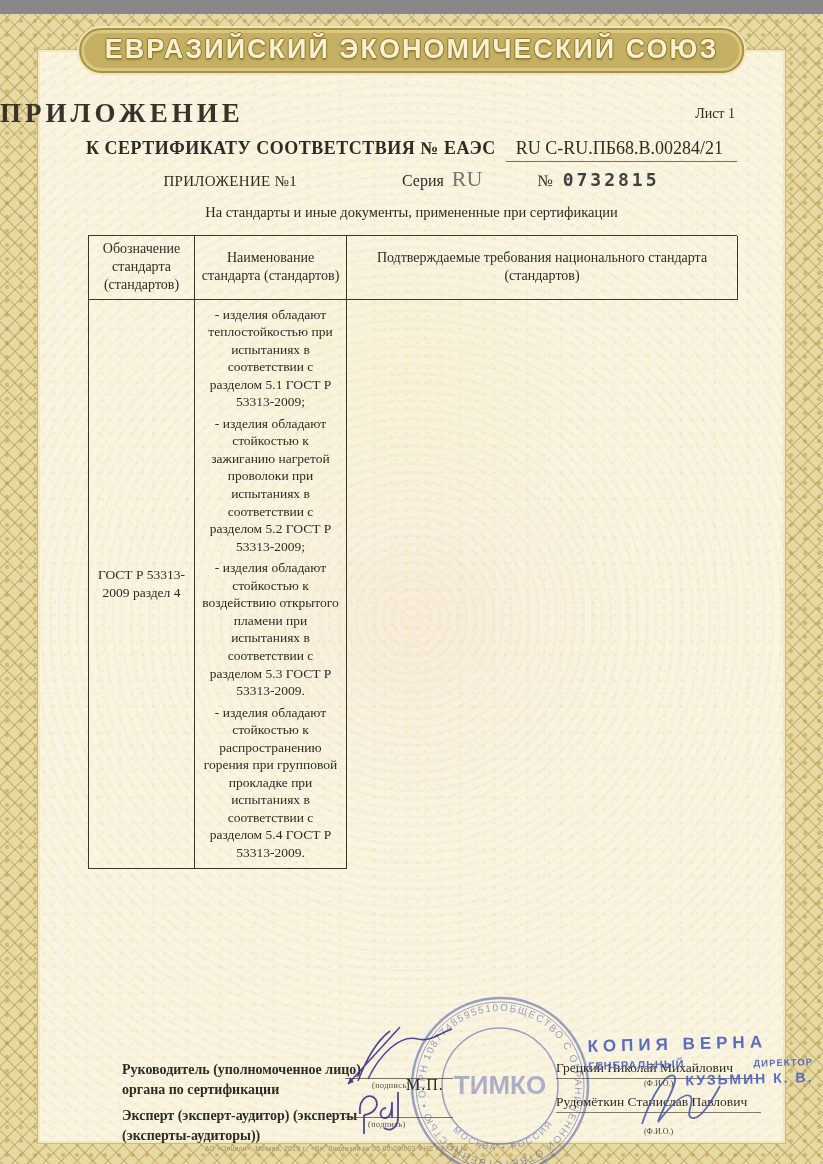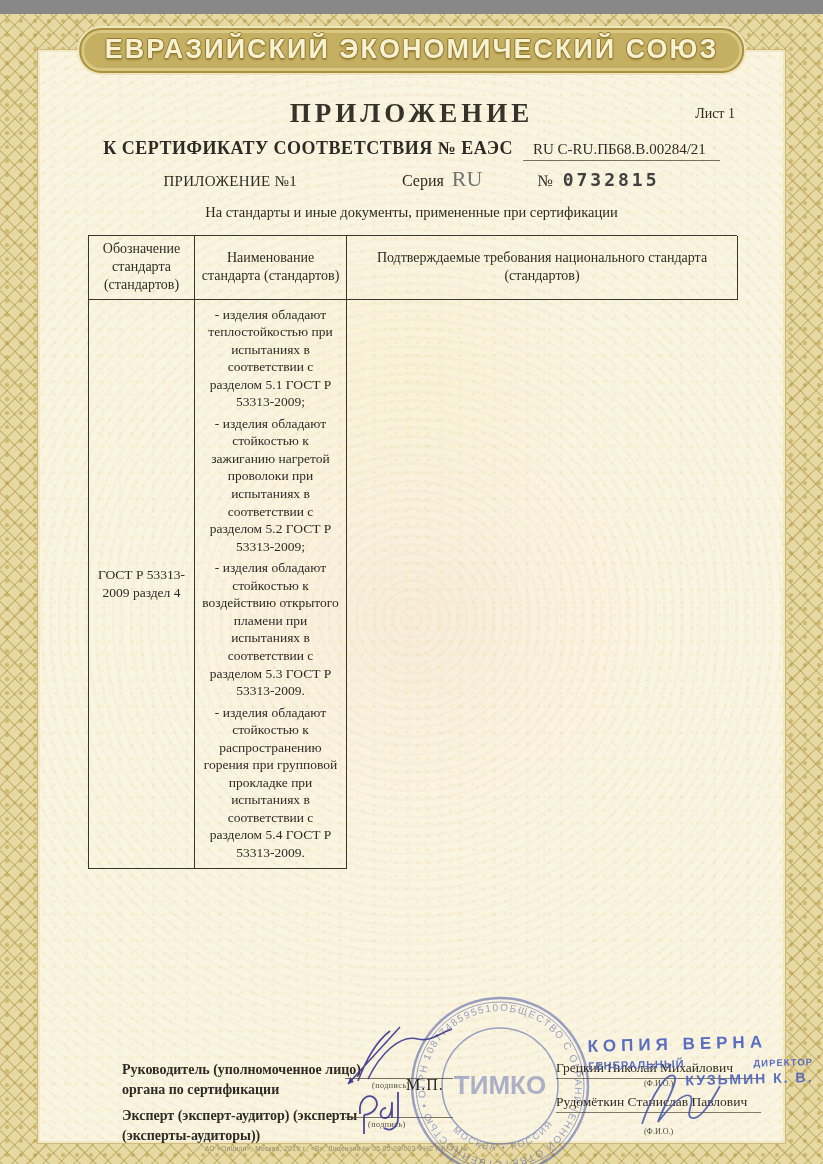--- a/index.html
+++ b/index.html
@@ -46,31 +46,31 @@
     box-shadow:inset 0 0 0 3px #d8c883, 0 0 0 2px #efe5bd;
     padding:4px 24px 6px; white-space:nowrap; z-index:6;
   }
   .banner-text {
     font-family:"Liberation Sans","DejaVu Sans",sans-serif;
     font-weight:bold; font-size:27px; letter-spacing:2px; color:#f7f1d4;
     text-shadow:0 1px 0 #937c2c, 0 -1px 0 #937c2c, 1px 0 0 #937c2c, -1px 0 0 #937c2c, 0 2px 2px rgba(120,98,30,.6);
   }
   
   .title {
-    position:absolute; top:84px; left:0; right:0; text-align:center;
+    position:absolute; top:84px; left:0; right:0; 
     font-size:27px; font-weight:bold; letter-spacing:4px; color:#37322a;
   }
   .sheet { position:absolute; top:92px; right:88px; font-size:14px; }
   .certline {
     position:absolute; top:124px; left:0; right:0;
     display:flex; justify-content:center; align-items:baseline; gap:10px;text-align:center;
   }
   .cert-label { font-size:18px; font-weight:bold; letter-spacing:.5px; }
   .cert-number {
-    font-size:15px; padding:0 14px 2px 10px;
+    font-size:18px; padding:0 14px 2px 10px;
     border-bottom:1px solid rgba(90,80,55,.8);
   }
   .appendixline {
     position:absolute; top:152px; left:0; right:0;
     display:flex; justify-content:center; align-items:baseline;
   }
   .appendix-label { font-size:15px; letter-spacing:.3px; }
   .series-label { font-size:16px; margin-left:105px; }
   .series-value { font-size:22px; font-weight:normal; color:#737373; margin-left:8px; }
   .number-sign { font-size:16px; margin-left:55px; }

